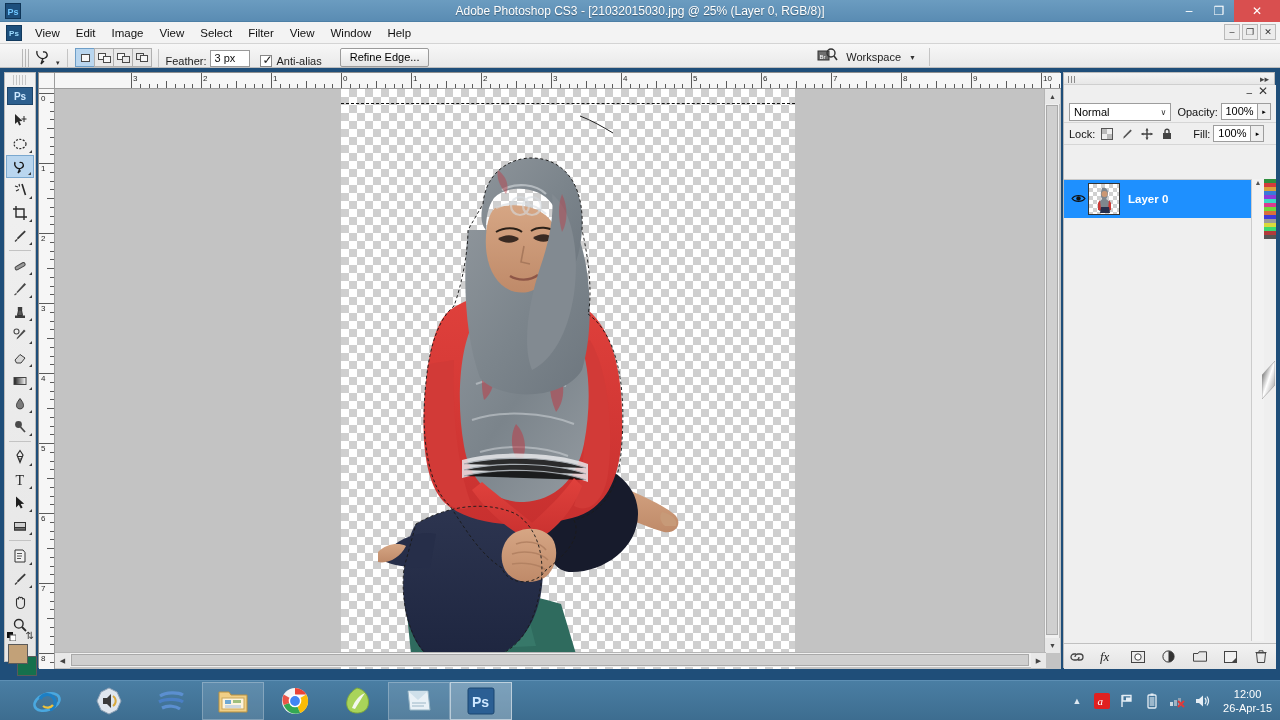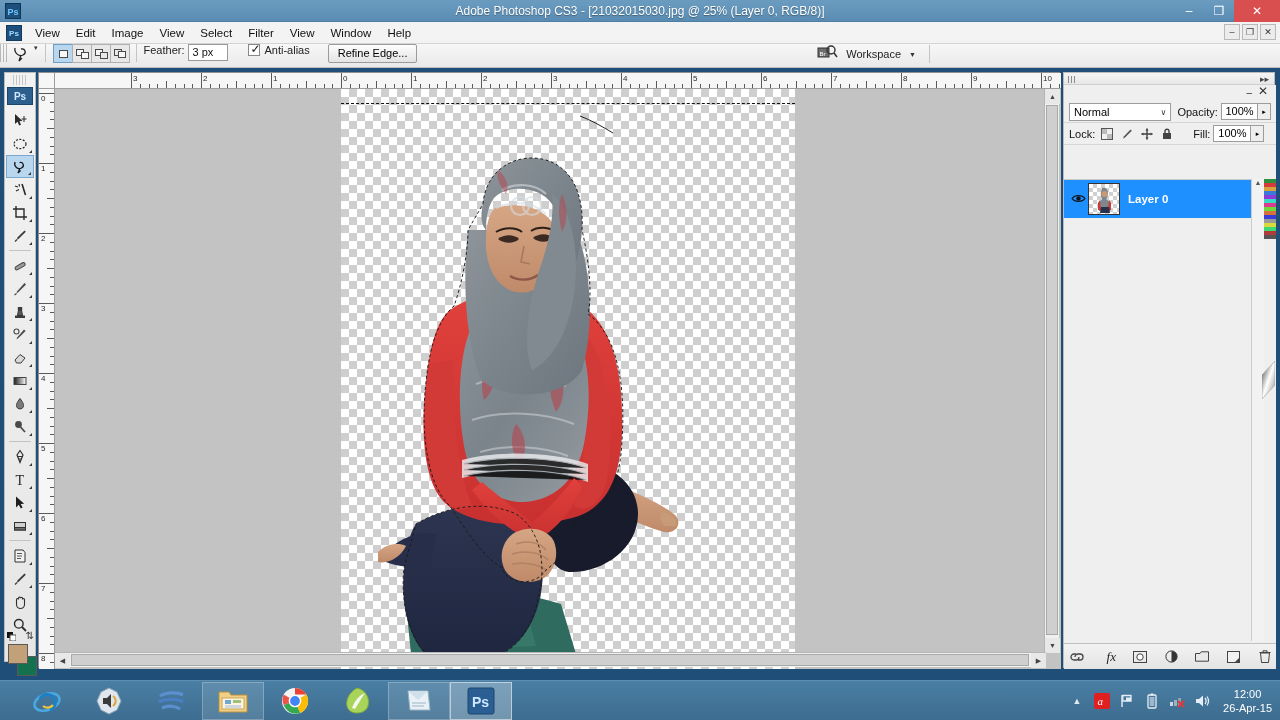--- a/index.html
+++ b/index.html
@@ -52,40 +52,40 @@
   .doc-wbtn {
     width: 16px; height: 16px; border: 1px solid #b9b9b9; background: #ececec;
     font-size: 9px; line-height: 14px; text-align: center; color: #333; cursor: pointer;
   }
 
   
   #optionsbar {
     position: absolute; left: 0; top: 44px; width: 1280px; height: 24px;
     background: linear-gradient(#f7f7f7, #e9e9e9);
     border-bottom: 1px solid #bdbdbd;
-    display: flex; align-items: flex-start; padding-left: 0;
+    display: flex; align-items: flex-end; padding-left: 22px;
   }
   .grip { width: 7px; height: 18px; opacity:.55;
     background: repeating-linear-gradient(90deg,#8a8a8a 0 1px,transparent 1px 3px); }
   .opt-tool-icon { width: 22px; height: 20px; position: relative; margin-left: 4px; }
   .caret-sm { font-size: 7px; color: #333; margin-left: 1px; }
   .vsep { width: 1px; height: 18px; background: #c4c4c4; margin: 0 7px; }
   .selmodes { display: flex; }
   .selmode {
     width: 20px; height: 19px; border: 1px solid #b0b0b0; background: #e8e8e8;
     margin-right: -1px; position: relative; cursor: pointer;
   }
   .selmode.active { background: #b9d6ef; border-color: #6e9ec7; }
   .selmode i { position: absolute; display: block; border: 1px solid #4a4a4a; background: #f7f7f7; }
   .opt-label { font-size: 11px; color: #222; margin-right: 4px; }
   .opt-input {
     width: 40px; height: 17px; border: 1px solid #9a9a9a; background: #fff;
     font-size: 11px; padding-left: 3px; line-height: 15px; color: #111;
   }
-  .chk-wrap { display: flex; align-items: center; margin-left: 20px; cursor: pointer; }
+  .chk-wrap { display: flex; align-items: center; margin-left: 10px; cursor: pointer; }
   .chk {
     width: 12px; height: 12px; border: 1px solid #888; background: #fff;
     margin-right: 4px; position: relative;
   }
   .chk.checked::after {
     content: "✓"; position: absolute; left: 1px; top: -3px;
     font-size: 12px; color: #1a1a1a;
   }
   .btn-refine {
     margin-left: 14px; height: 19px; padding: 0 9px; line-height: 17px;
@@ -257,21 +257,21 @@
   }
   .layer-name { color: #fff; font-size: 11.5px; font-weight: bold; }
   .list-vscroll { position: absolute; right: 12px; top: 94px; width: 13px; height: 462px;
     background: #f2f2f2; border-left: 1px solid #ccc; }
   .swatchstrip { position: absolute; right: 0; top: 94px; width: 12px; height: 60px; }
   .panel-bottom {
     position: absolute; left: 0; bottom: 0; width: 212px; height: 26px;
     background: linear-gradient(#f2f2f2,#e4e4e4); border-top: 1px solid #c0c0c0;
     display: flex; align-items: center; justify-content: center; gap: 15px;
   }
-  .pb-icon { width: 16px; height: 16px; display: flex; align-items: center; justify-content: flex-end; cursor: pointer; }
+  .pb-icon { width: 16px; height: 16px; display: flex; align-items: center; justify-content: flex-start; cursor: pointer; }
   .side-gradient { position: absolute; right: 1px; top: 270px; width: 13px; height: 70px; }
 
   
   #taskbar {
     position: absolute; left: 0; bottom: 0; width: 1280px; height: 40px;
     background: linear-gradient(#4a7ea3, #3d6d90);
     border-top: 1px solid #5d8fb4; display: flex; align-items: center;
   }
   .tb-item {
     width: 62px; height: 38px; display: flex; align-items: center; justify-content: center;

